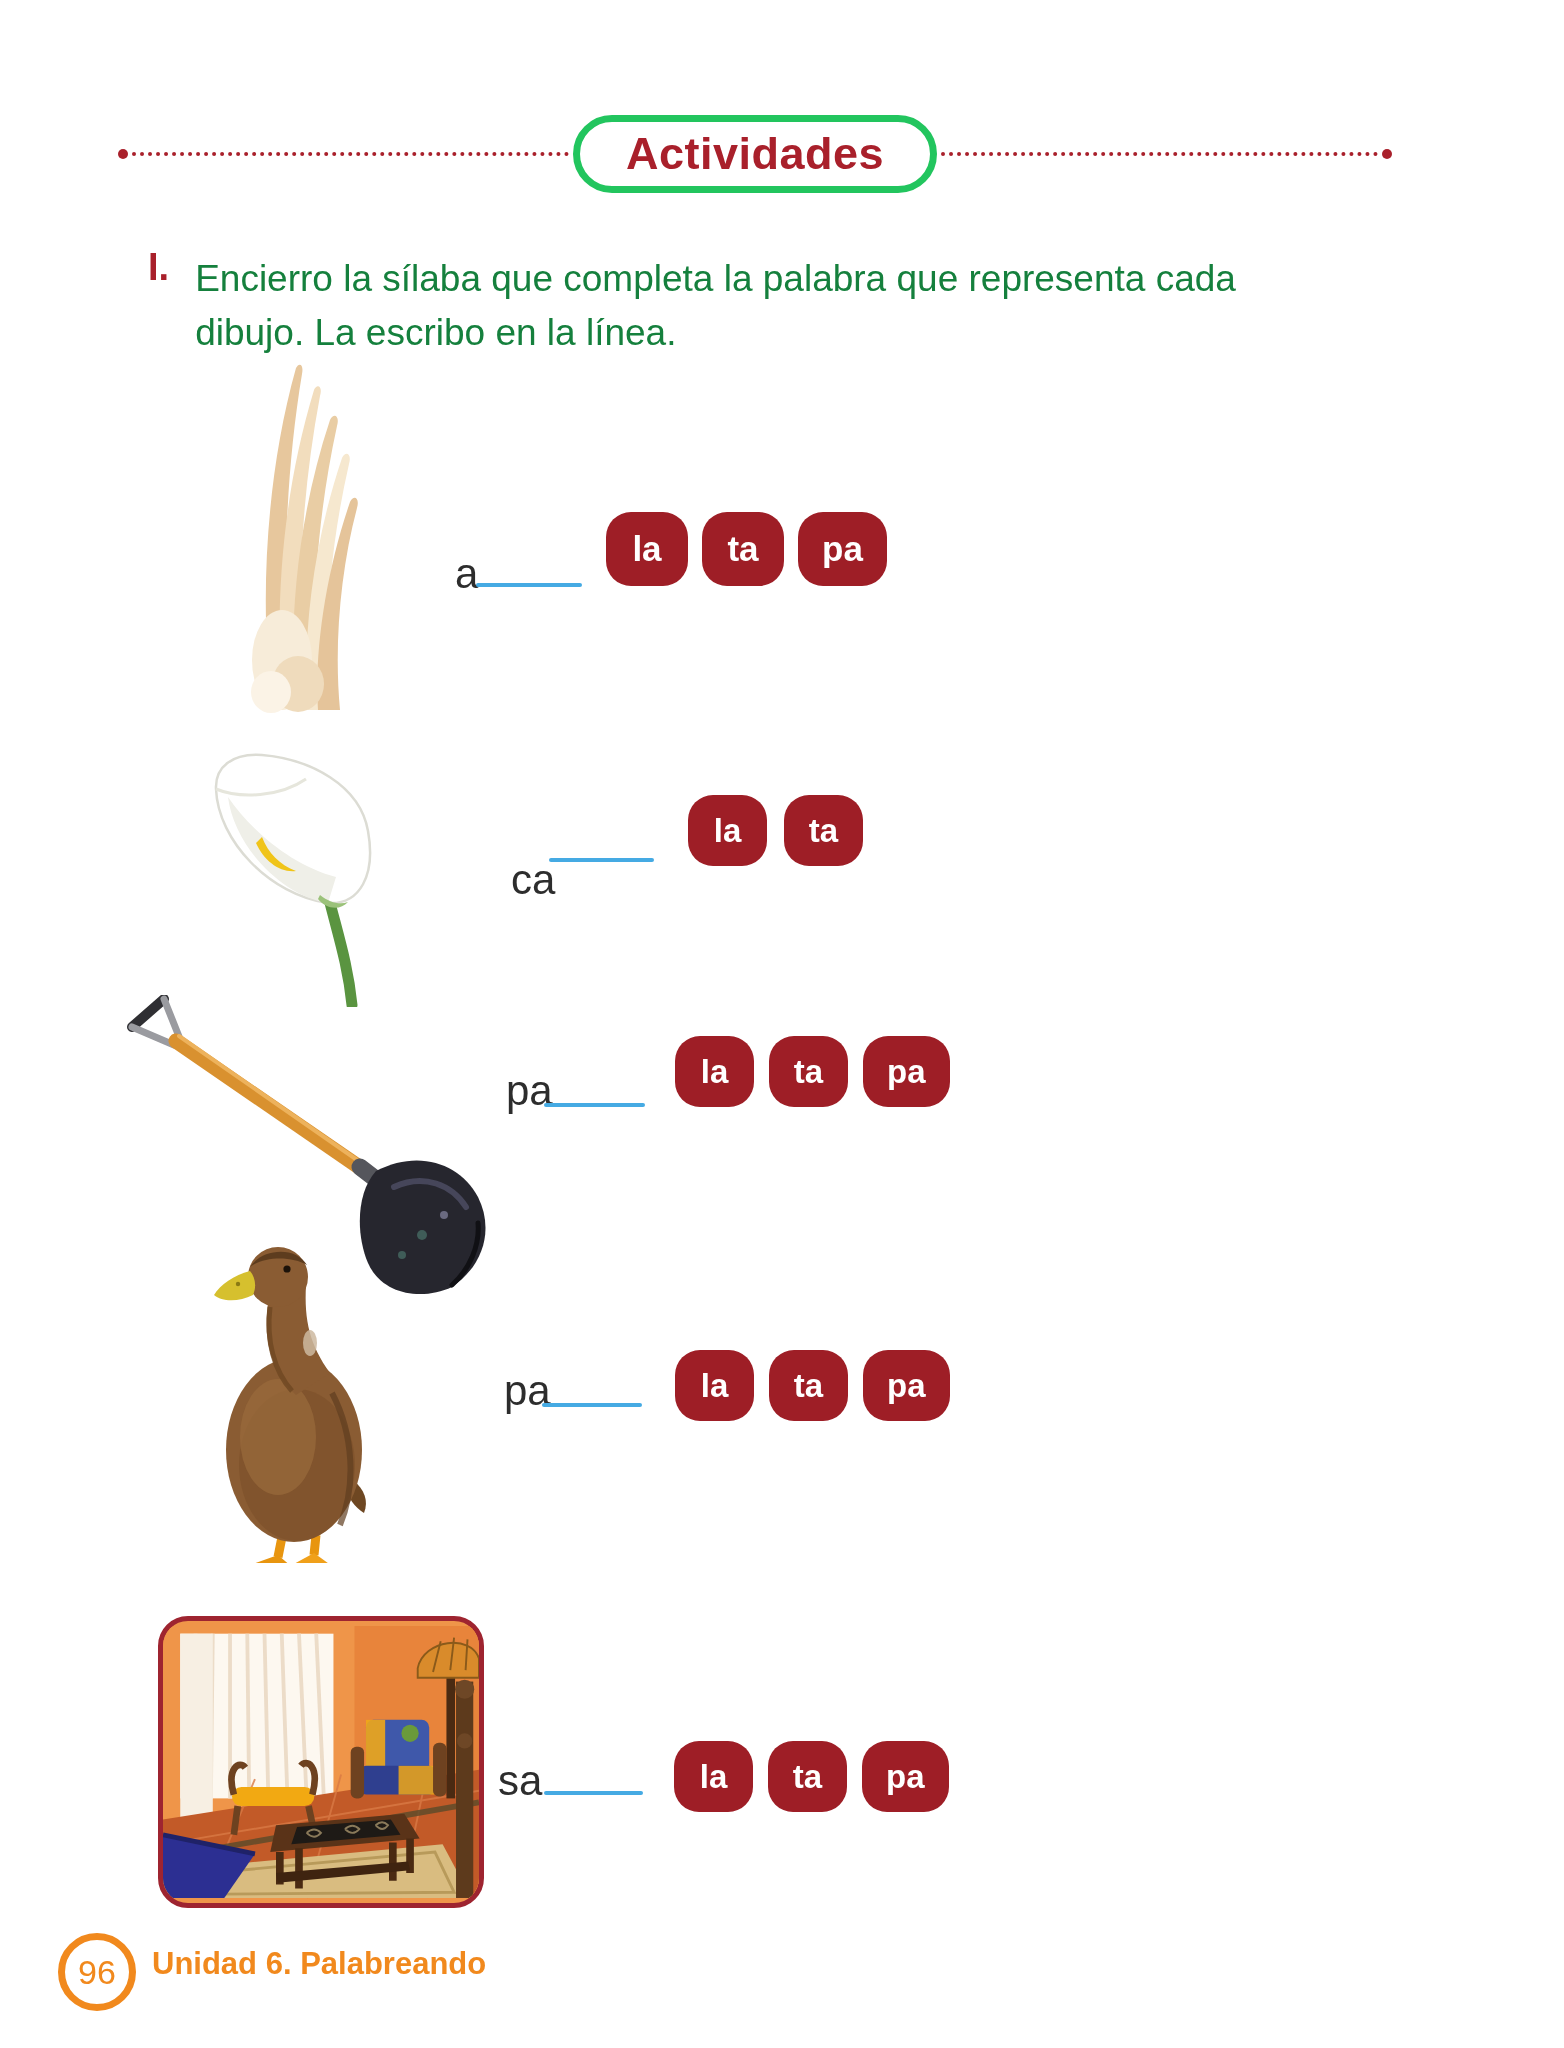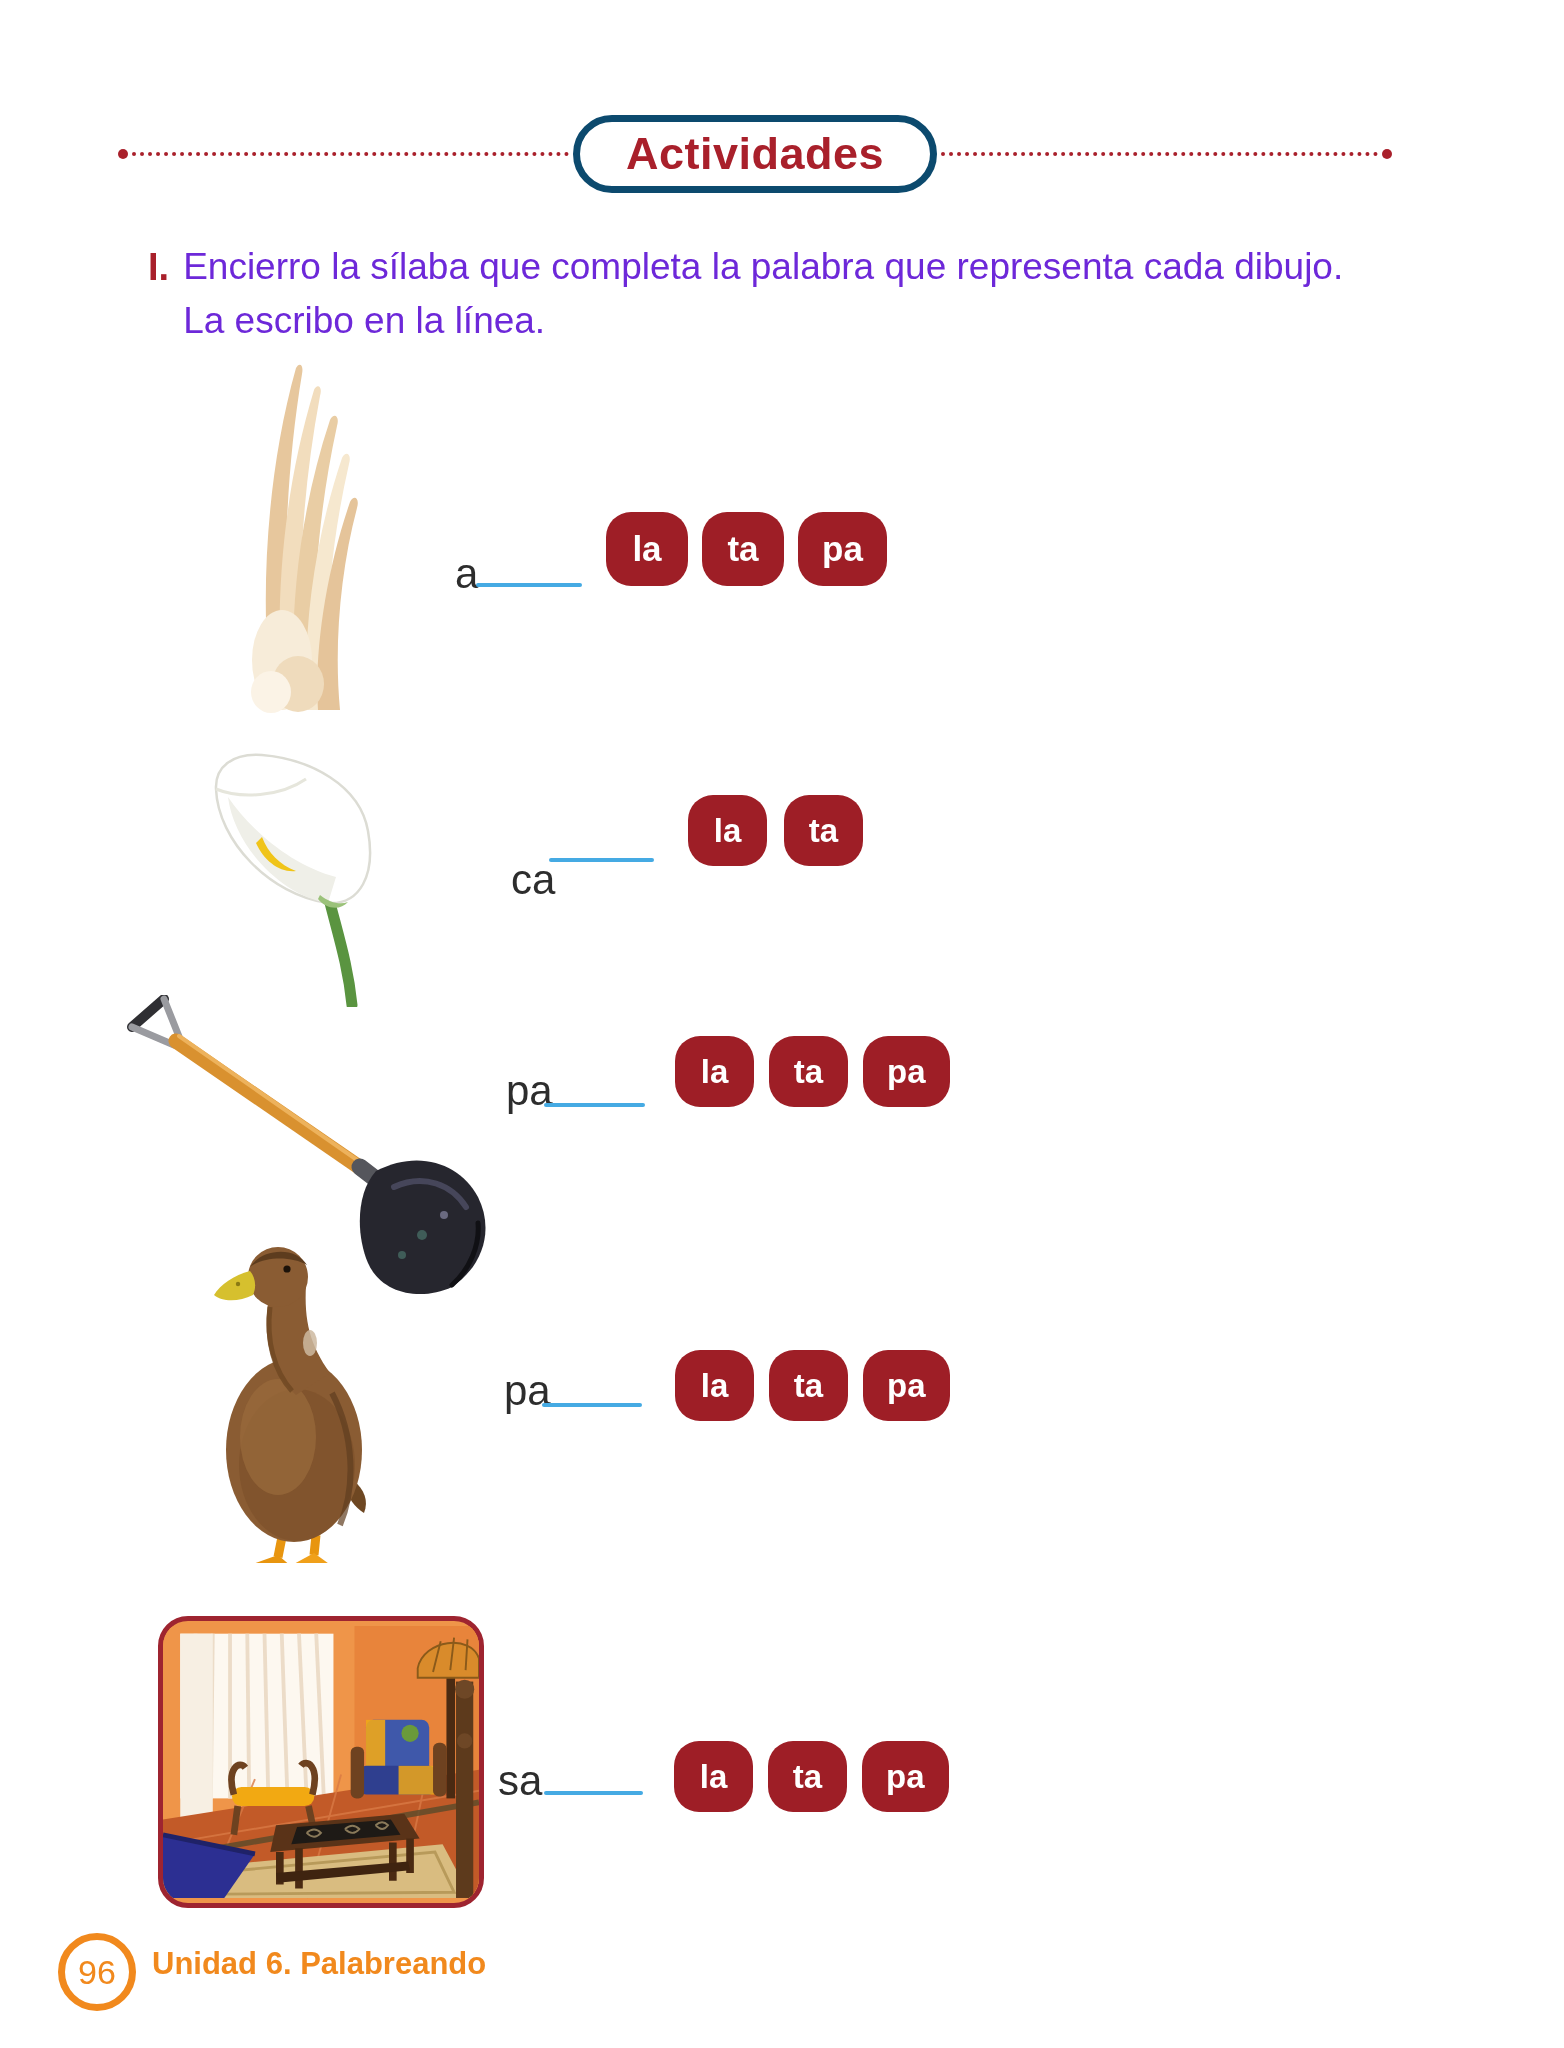--- a/index.html
+++ b/index.html
@@ -5,27 +5,27 @@
   html,body{margin:0;padding:0;background:#fff;}
   .page{
     position:relative;width:1564px;height:2048px;background:#ffffff;
     font-family:"Liberation Sans",sans-serif;overflow:hidden;
   }
   
   .header{position:absolute;left:118px;top:114px;width:1274px;height:80px;
     display:flex;align-items:center;}
   .divider-dot{width:10px;height:10px;border-radius:50%;background:#A9202B;flex:0 0 auto;}
   .dotline{flex:1 1 auto;height:0;border-top:4px dotted #A9202B;margin:0 4px;}
-  .title-pill{flex:0 0 auto;border:7px solid #0c4a6e;border-radius:40px;
+  .title-pill{flex:0 0 auto;border:7px solid #22c55e;border-radius:40px;
     padding:6px 46px;background:#fff;}
   .title-pill span{font-size:45px;font-weight:bold;color:#A9202B;letter-spacing:.5px;}
   
   .instruction{position:absolute;left:148px;top:240px;width:1200px;display:flex;}
   .inum{font-size:38px;font-weight:bold;color:#A9202B;margin-right:14px;line-height:54px;flex:0 0 auto;}
-  .itext{font-size:37px;color:#6d28d9;line-height:54px;margin:0;}
+  .itext{font-size:37px;color:#15803d;line-height:54px;margin:12px;}
   
   .img-box{position:absolute;}
   .img-box svg{display:block;width:100%;height:100%;}
   .photo-frame{border:5px solid #9E2430;border-radius:30px;overflow:hidden;background:#ef9549;}
   .prefix{position:absolute;font-size:42px;color:#2D2D2D;line-height:42px;}
   .answer-line{position:absolute;height:4px;background:#45AAE3;border-radius:2px;}
   .opts{position:absolute;display:flex;}
   .badge{background:#9E1E26;color:#fff;font-weight:bold;font-size:35px;
     height:74px;min-width:82px;padding:0 24px;border-radius:25px;
     display:flex;align-items:center;justify-content:center;box-sizing:border-box;}

